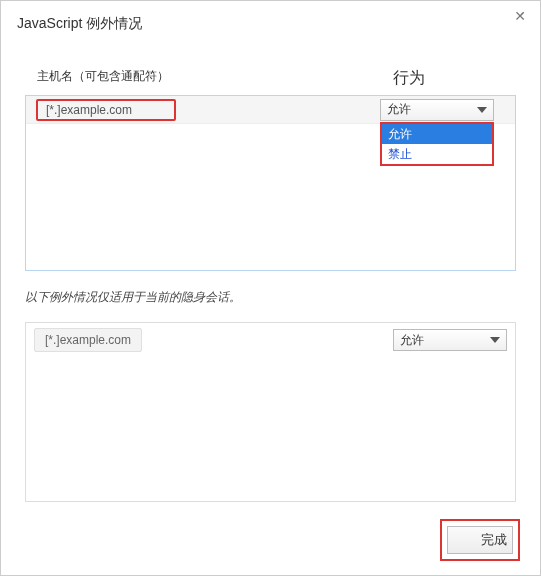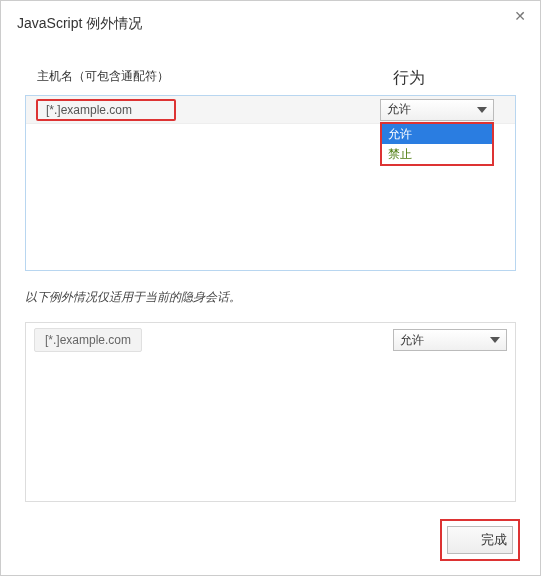--- a/index.html
+++ b/index.html
@@ -127,21 +127,21 @@
       padding: 0 6px;
       font-size: 12px;
       cursor: pointer;
     }
     .option.selected {
       background: #2a7de1;
       color: #fff;
     }
     .option:not(.selected) {
       background: #fff;
-      color: #4d7c0f;
+      color: #1d4ed8;
     }
     .incognito-label {
       font-style: italic;
       font-size: 12px;
       color: #444;
       margin-bottom: 16px;
     }
     .listbox2 {
       border: 1px solid #ddd;
       min-height: 180px;

